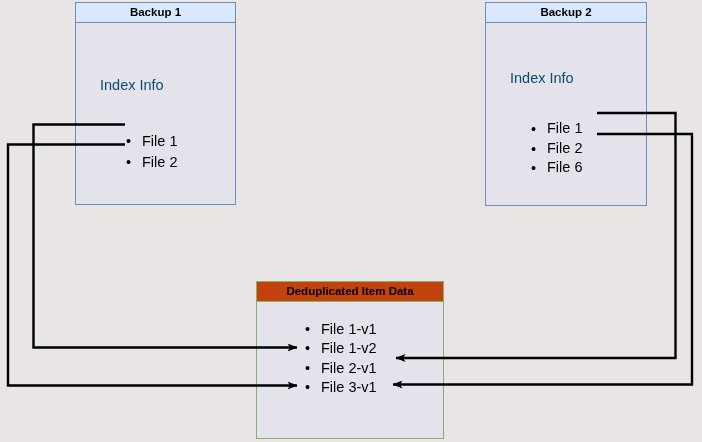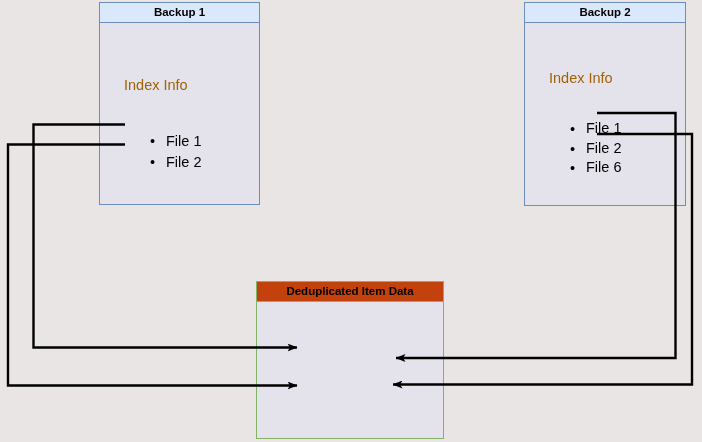--- a/index.html
+++ b/index.html
@@ -45,38 +45,37 @@
   }
   .box-body {
     box-sizing: border-box;
     width: 100%;
     position: relative;
     background: #e4e3ec;
   }
   .box-blue {
     border: 1.6px solid #6c8ebf;
     background: #e4e3ec;
-    margin-left: 24px;
   }
   .box-blue .box-header {
     background: #dae8fc;
     border-bottom: 1.6px solid #6c8ebf;
   }
   .box-green {
     border: 1.6px solid #82b366;
     background: #e4e3ec;
   }
   .box-green .box-header {
     background: #c2410c;
     border-bottom: 1.6px solid #82b366;
   }
   .index-label {
     position: absolute;
     font-size: 14.5px;
-    color: #a16207;
+    color: #0c4a6e;
     white-space: nowrap;
   }
   .bullet-list {
     position: absolute;
     margin: 0;
     padding: 0;
     list-style: none;
   }
   .bullet-list li {
     position: relative;
@@ -148,29 +147,37 @@
     <div class="box-header">Backup 1</div>
     <div class="box-body" style="height:181px;">
       <div class="index-label" style="left:24px; top:54px;">Index Info</div>
       <ul class="bullet-list" style="left:50px; top:108px;">
         <li>File 1</li>
         <li>File 2</li>
       </ul>
     </div>
   </div>
 
-  <div class="box box-blue" style="left:500px; top:2px; width:162px; height:204px;">
+  <div class="box box-blue" style="left:485px; top:2px; width:162px; height:204px;">
     <div class="box-header">Backup 2</div>
     <div class="box-body" style="height:182px;">
       <div class="index-label" style="left:24px; top:47px;">Index Info</div>
       <ul class="bullet-list wide" style="left:45px; top:96px;">
         <li>File 1</li>
         <li>File 2</li>
         <li>File 6</li>
       </ul>
     </div>
   </div>
 
   <div class="box box-green" style="left:256px; top:281px; width:188px; height:158px;">
     <div class="box-header">Deduplicated Item Data</div>
+    <div class="box-body" style="height:136px;">
+      <ul class="dedup-list" style="left:48px; top:18px;">
+        <li>File 1-v1</li>
+        <li>File 1-v2</li>
+        <li>File 2-v1</li>
+        <li>File 3-v1</li>
+      </ul>
+    </div>
   </div>
 
 </div>
 
 </body></html>

